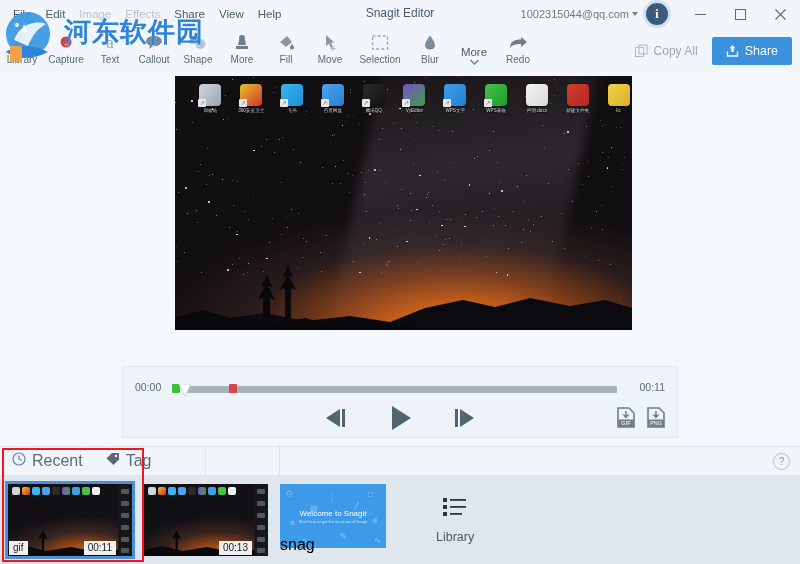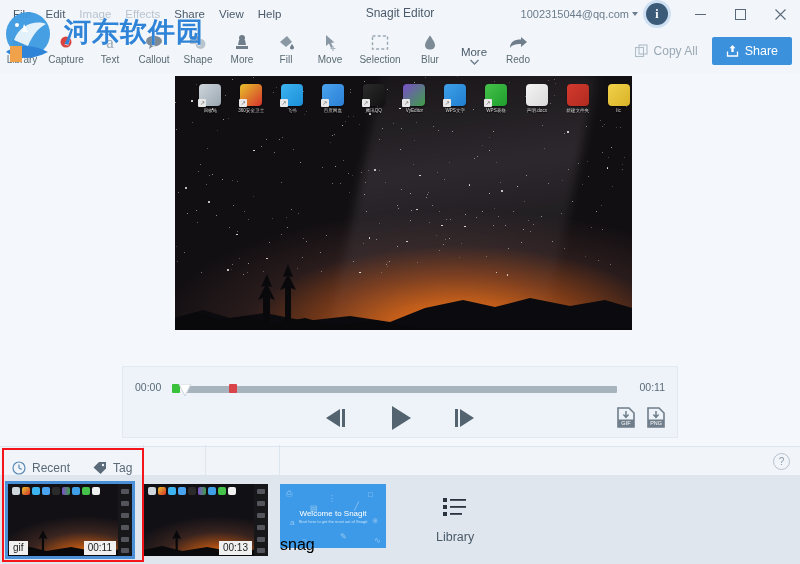--- a/index.html
+++ b/index.html
@@ -137,22 +137,22 @@
   }
   .expbtns{position:absolute;right:10px;top:34px;height:38px;display:flex;align-items:center;gap:8px;}
 
   
   .tray-head{
     position:absolute;left:0;top:446px;width:800px;height:30px;
     background:#f1f5fa;border-top:1px solid #dde5ee;border-bottom:1px solid #dde5ee;
     box-sizing:border-box;display:flex;align-items:center;
   }
   .th-cell{
-    height:30px;display:flex;align-items:flex-start;gap:6px;padding:16px 12px;box-sizing:border-box;
-    border-right:1px solid #dde5ee;font-size:12px;color:#5a6a78;
+    height:30px;display:flex;align-items:center;gap:6px;padding:16px 12px;box-sizing:border-box;
+    border-right:1px solid #dde5ee;font-size:16px;color:#5a6a78;
   }
   .th-cell.plain{border-right:1px solid #dde5ee;}
   .th-grow{flex:1;height:30px;display:flex;align-items:center;justify-content:flex-end;padding-right:10px;}
   .qmark{
     width:15px;height:15px;border-radius:50%;border:1px solid #b5c2cd;color:#8c9aa6;
     font-size:10px;display:flex;align-items:center;justify-content:center;
   }
   .tray{
     position:absolute;left:0;top:476px;width:800px;height:88px;background:#dfe6ee;
   }

